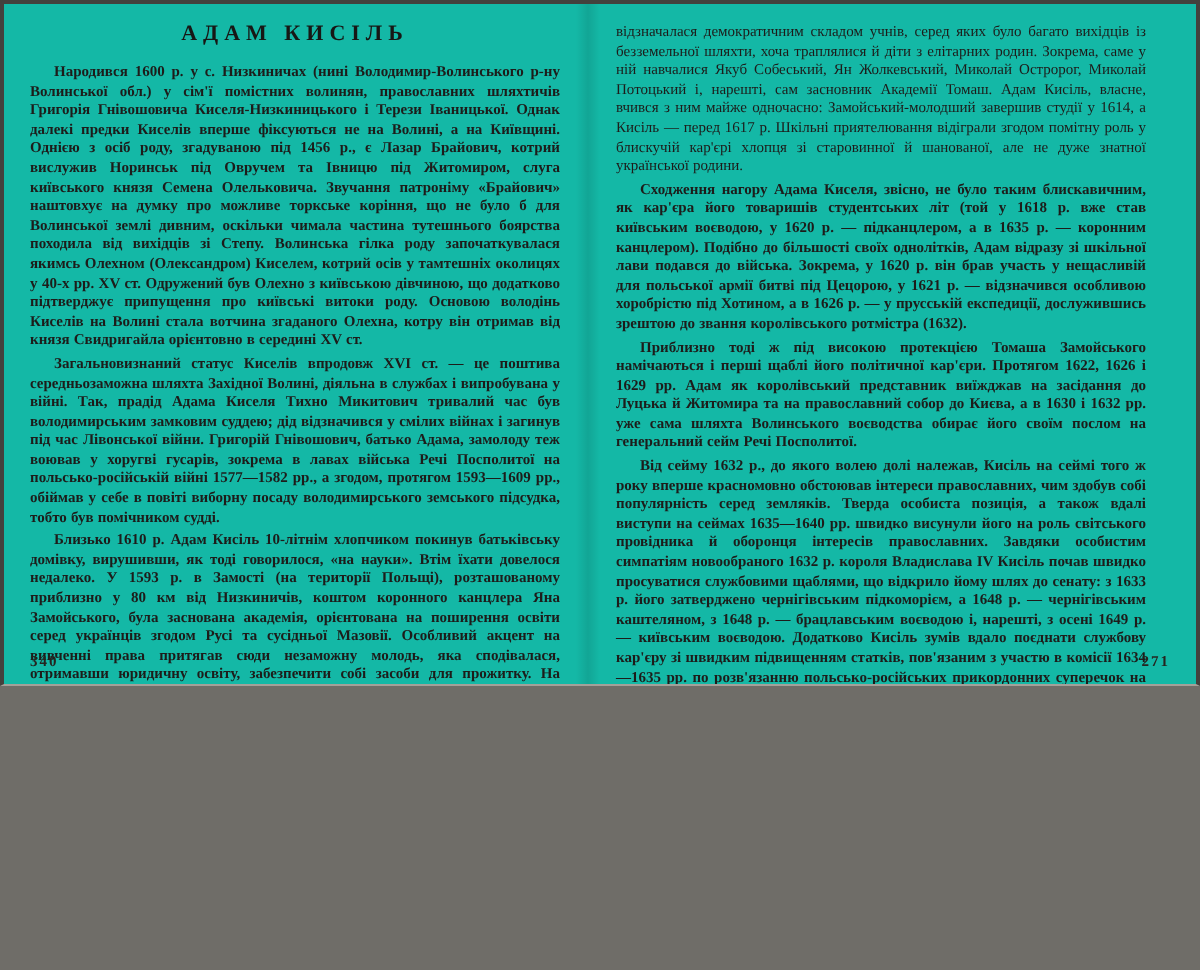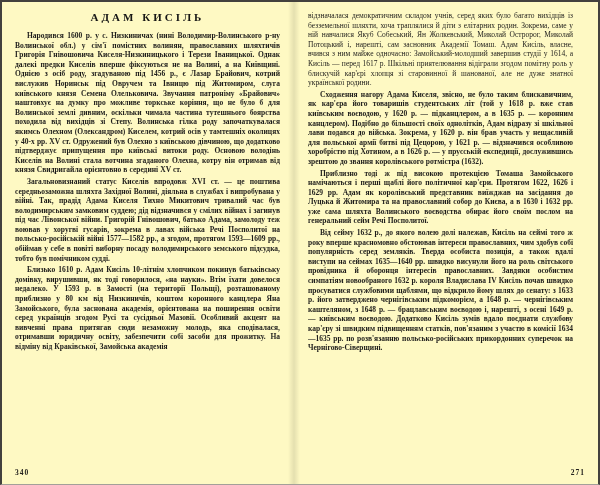--- a/index.html
+++ b/index.html
@@ -3,22 +3,22 @@
 <meta charset="utf-8">
 <style>
   * { margin: 0; padding: 0; box-sizing: border-box; }
   html, body {
     width: 600px; height: 485px;
     font-family: "Liberation Serif", "DejaVu Serif", serif;
     background: #6f6d68;
   }
   .scan {
     position: relative;
-    width: 600px; height: 485px;
-    background: #fef9c3;
+    width: 600px; height: 343px;
+    background: #14b8a6;
     border-top: 2px solid #43413d;
     border-left: 2px solid #43413d;
     border-right: 2px solid #43413d;
     border-bottom: 1px solid #a3a099;
     overflow: hidden;
   }
   .spread { display: flex; height: 100%; }
   .page {
     position: relative;
     flex: 1 1 0;

